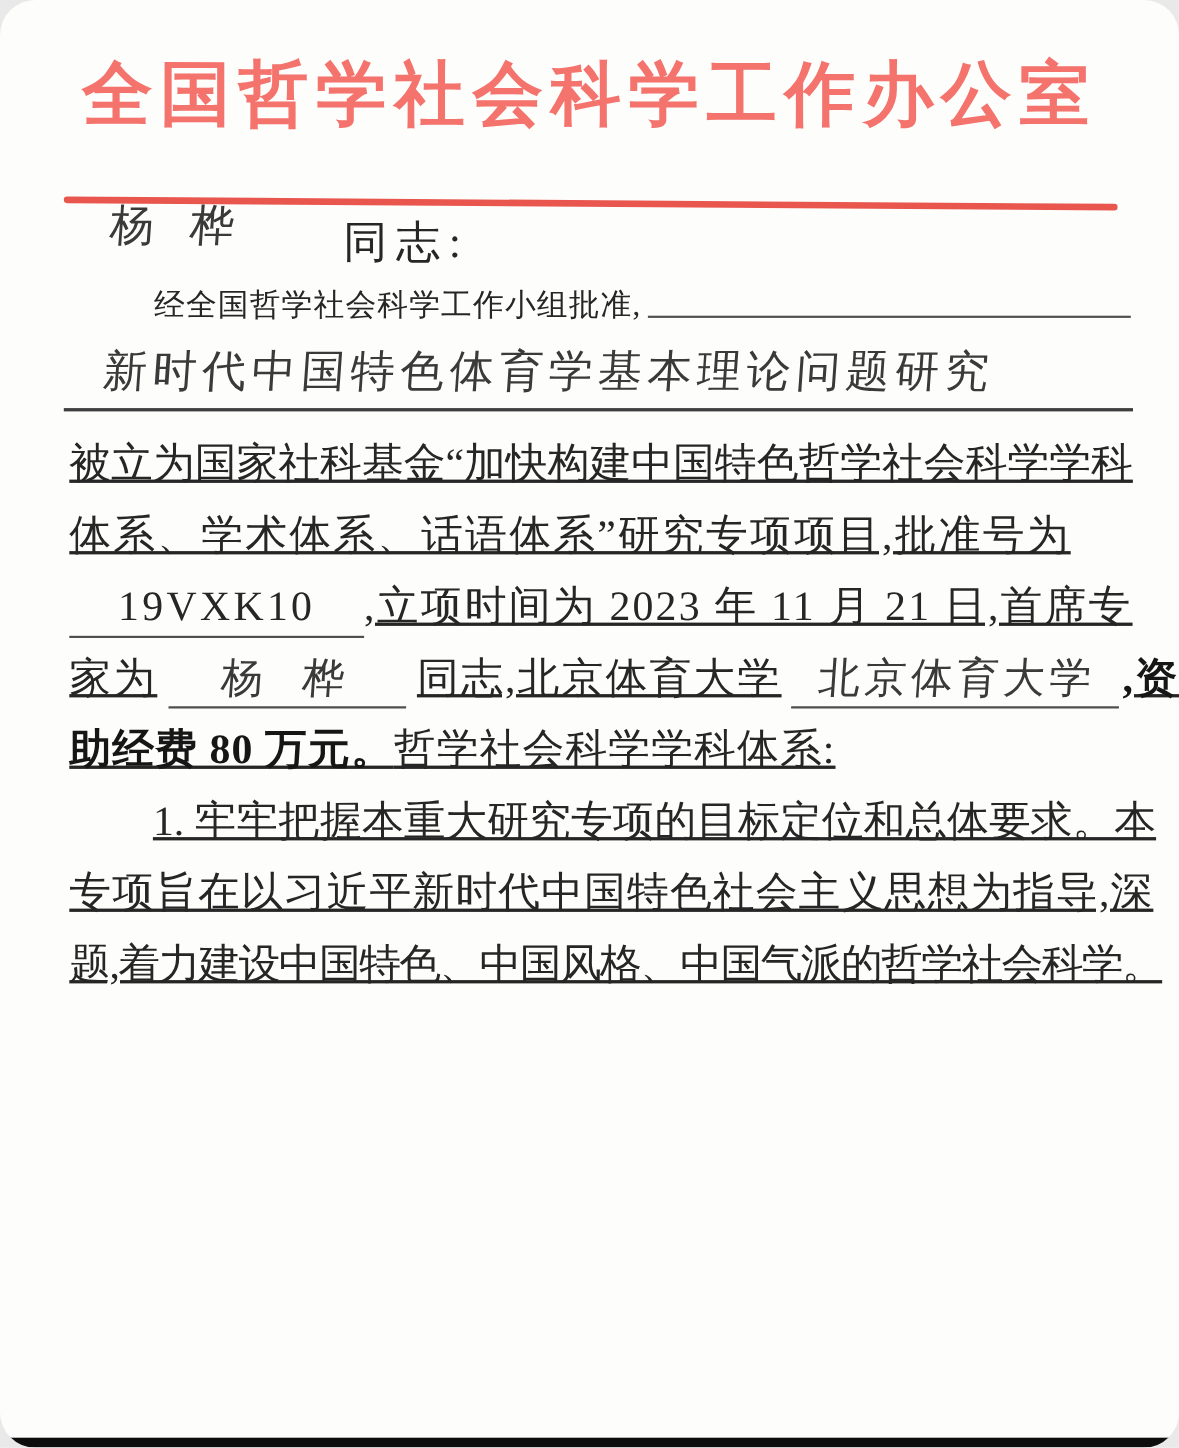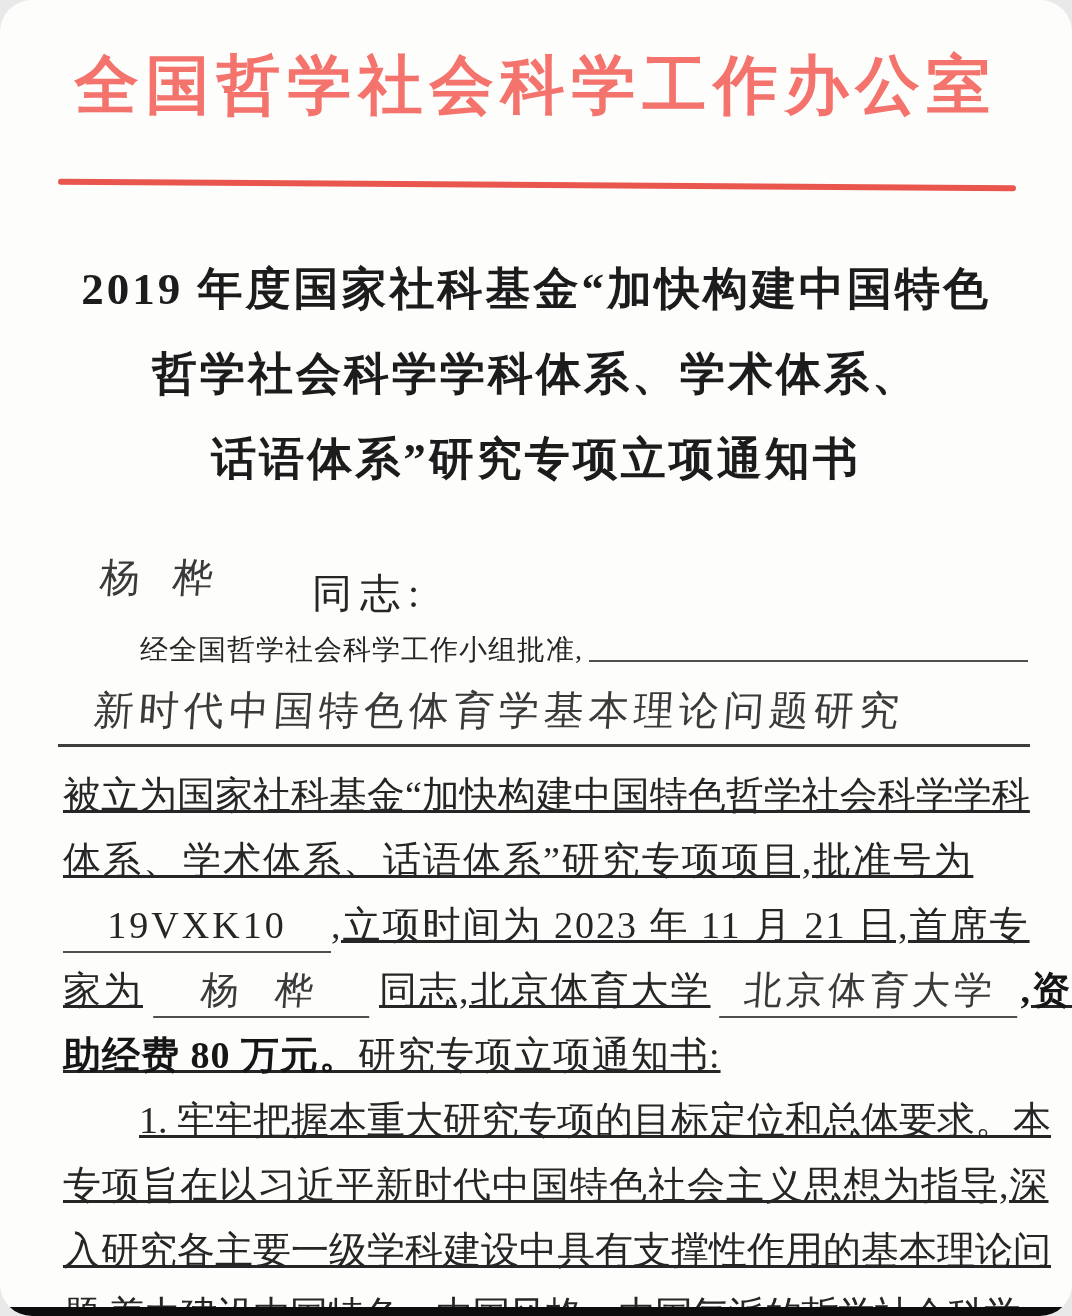--- a/index.html
+++ b/index.html
@@ -141,25 +141,20 @@
 </style>
 </head>
 <body>
 
 <div class="page">
 
   <div class="org-title">全国哲学社会科学工作办公室</div>
 
   <div class="red-rule"></div>
 
-  <div class="doc-title">
-    <div>2019 年度国家社科基金“加快构建中国特色</div>
-    <div>哲学社会科学学科体系、学术体系、</div>
-    <div>话语体系”研究专项立项通知书</div>
-  </div>
 
   <div class="salutation">
     <span class="name handwritten">杨 桦</span><span class="suffix">同志:</span>
   </div>
 
   <div class="intro-l1">
     <span>经全国哲学社会科学工作小组批准,</span>
     <span class="fill-blank"></span>
   </div>
 
@@ -172,27 +167,26 @@
   <div class="body">
 
     <p class="bl ls0">被立为国家社科基金“加快构建中国特色哲学社会科学学科</p>
 
     <p class="bl ls2">体系、学术体系、话语体系”研究专项项目,批准号为</p>
 
     <p class="bl ls2"><span class="inline-blank blank-approval">19VXK10</span><span>,立项时间为 2023 年 11 月 21 日,首席专</span></p>
 
     <p class="bl ls2"><span>家为</span><span class="inline-blank blank-expert handwritten">杨 桦</span><span>同志,北京体育大学</span><span class="inline-blank blank-institution handwritten">北京体育大学</span><span class="bold">,资</span></p>
 
-    <p class="bl ls1"><span class="bold">助经费 80 万元。</span><span>研究专项立项通知书:</span></p>
+    <p class="bl ls1"><span class="bold">助经费 80 万元。</span><span>哲学社会科学学科体系:</span></p>
 
     <p class="bl ls0 indent1">1. 牢牢把握本重大研究专项的目标定位和总体要求。本</p>
 
     <p class="bl ls1">专项旨在以习近平新时代中国特色社会主义思想为指导,深</p>
 
-    <p class="bl ls0">入研究各主要一级学科建设中具有支撑性作用的基本理论问</p>
 
     <p class="bl lsn">题,着力建设中国特色、中国风格、中国气派的哲学社会科学。</p>
 
   </div>
 
   <div class="bottom-bar"></div>
 
 </div>
 
 </body></html>

